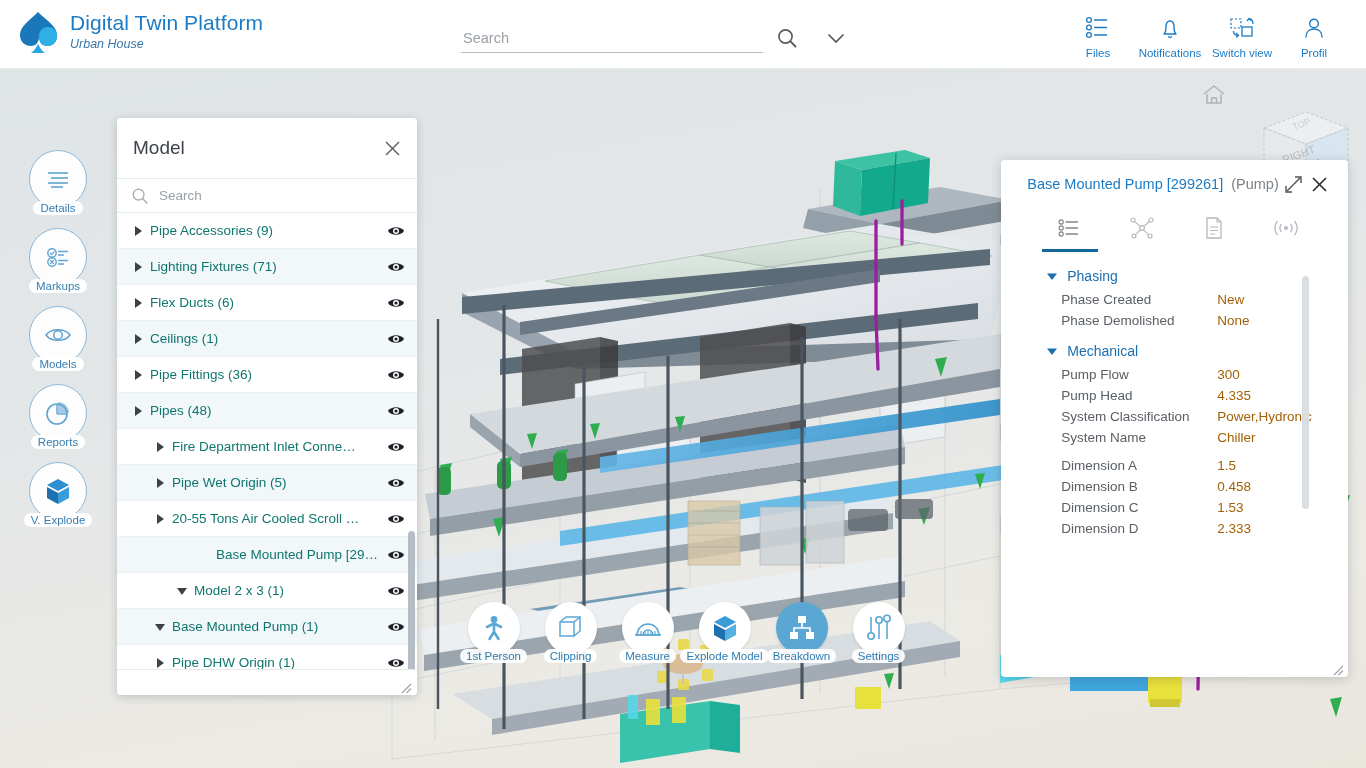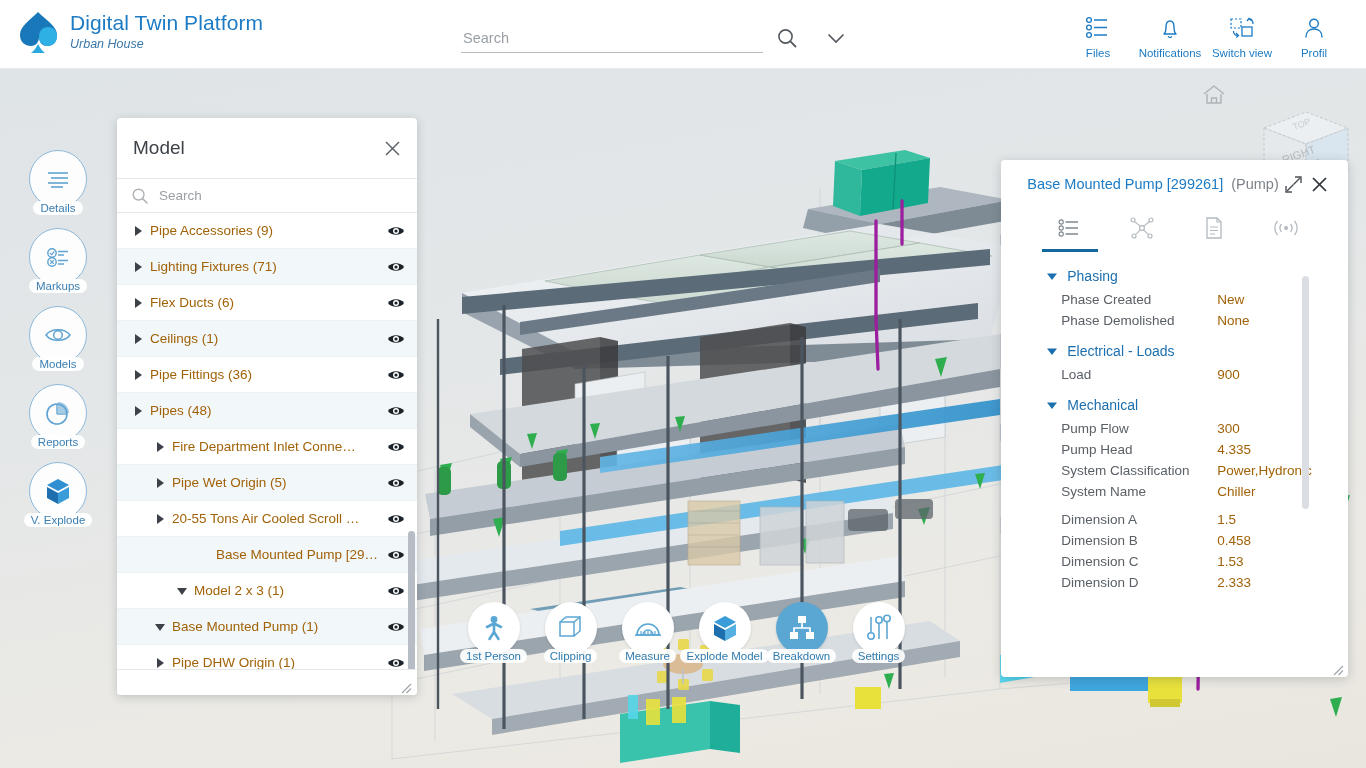--- a/index.html
+++ b/index.html
@@ -116,21 +116,21 @@
     height: 36px; display: flex; align-items: center; cursor: pointer;
     border-bottom: 1px solid #eef1f3; padding-right: 12px; position: relative;
   }
   .tree-row.sel { background: #f2f7fa; }
   .tw {
     width: 13px; height: 13px; margin-right: 6px; flex: 0 0 13px;
     display: flex; align-items: center; justify-content: center;
   }
   .tw.empty { visibility: hidden; }
   .tree-label {
-    flex: 1; font-size: 13.5px; color: #a16207; white-space: nowrap;
+    flex: 1; font-size: 13.5px; color: #0f766e; white-space: nowrap;
     overflow: hidden; text-overflow: ellipsis;
   }
   .eye { width: 18px; height: 14px; flex: 0 0 18px; cursor: pointer; }
   .mp-scroll {
     position: absolute; right: 2px; top: 318px; width: 7px; height: 242px;
     background: #b6bdc4; border-radius: 4px;
   }
   .mp-foot {
     height: 26px; border-top: 1px solid #e6e8ea; flex: 0 0 auto;
     position: relative; background: #fff;
@@ -890,36 +890,20 @@
             <span class="pp-group-title">Phasing</span>
           </div>
           <div class="pp-rows">
             <div class="pp-row">
               <span class="pp-key">Phase Created</span>
               <span class="pp-val">New</span>
             </div>
             <div class="pp-row">
               <span class="pp-key">Phase Demolished</span>
               <span class="pp-val">None</span>
-            </div>
-          </div>
-        </div>
-        <div>
-          <div class="pp-group-head">
-            <span class="gtw">
-              <svg width="12" height="12" viewBox="0 0 12 12">
-                <polygon points="1,3.5 11,3.5 6,10" fill="#1c6fae"></polygon>
-              </svg>
-            </span>
-            <span class="pp-group-title">Electrical - Loads</span>
-          </div>
-          <div class="pp-rows">
-            <div class="pp-row">
-              <span class="pp-key">Load</span>
-              <span class="pp-val">900</span>
             </div>
           </div>
         </div>
         <div>
           <div class="pp-group-head">
             <span class="gtw">
               <svg width="12" height="12" viewBox="0 0 12 12">
                 <polygon points="1,3.5 11,3.5 6,10" fill="#1c6fae"></polygon>
               </svg>
             </span>

